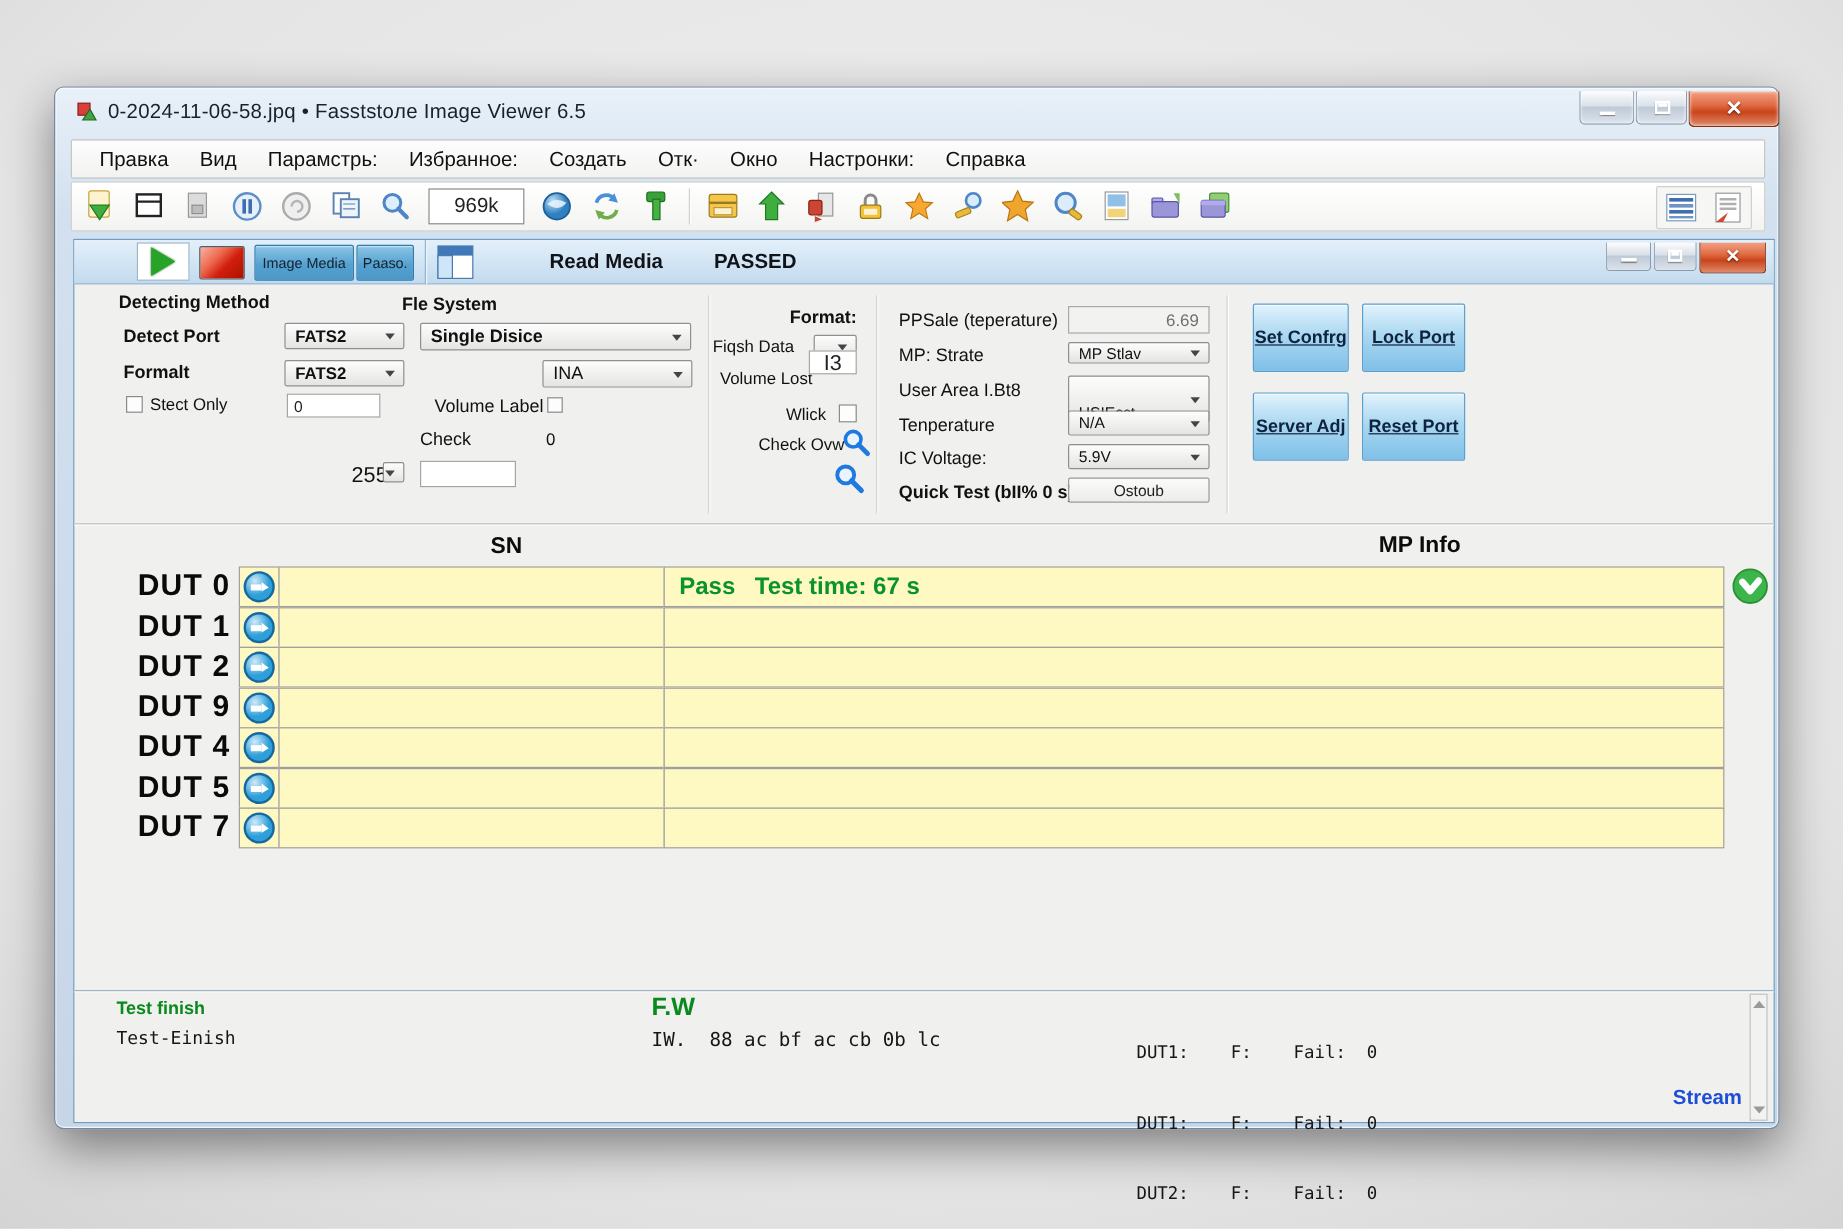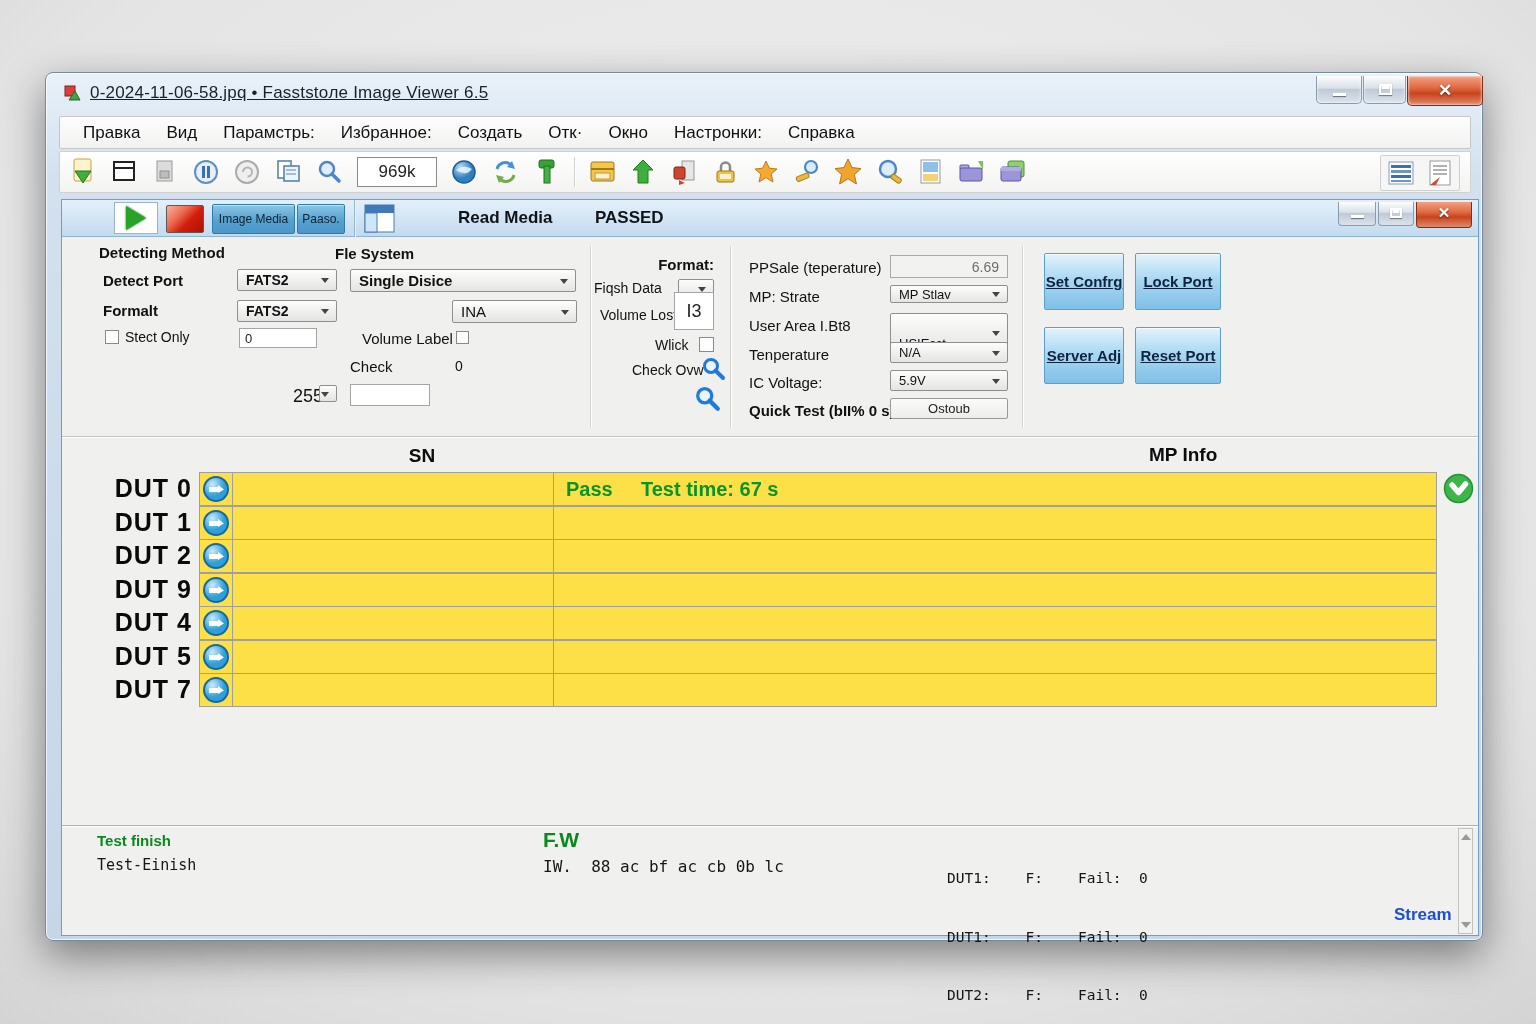--- a/index.html
+++ b/index.html
@@ -9,21 +9,21 @@
   #stage { position:relative; width:1536px; height:1024px; }
 
   
   .win { position:absolute; left:45px; top:72px; width:1438px; height:869px;
          border-radius:8px; border:1px solid #75889e;
          background: linear-gradient(#e9f1f9, #d2e0ef 12%, #c6d6e8);
          box-shadow: inset 0 0 0 1px rgba(255,255,255,.75), 0 14px 40px rgba(0,0,0,.45); }
 
   .titlebar { position:absolute; left:0; top:0; width:100%; height:40px; }
   .app-icon { position:absolute; left:18px; top:11px; width:18px; height:18px; }
-  .title-text { position:absolute; left:44px; top:10px; font-size:17px; color:#17202b; letter-spacing:.2px;text-decoration:underline; }
+  .title-text { position:absolute; left:44px; top:10px; font-size:17px; color:#17202b; letter-spacing:.2px; }
 
   .wbtn { position:absolute; top:3px; height:28px; border:1px solid #8b9aac; border-top:none;
           border-radius:0 0 5px 5px; background:linear-gradient(#fdfdfd,#d8e0e9 45%,#bfcad7 50%,#dbe3ec);
           box-shadow: inset 0 0 3px #fff; }
   .wbtn.min { left:1270px; width:46px; }
   .wbtn.max { left:1317px; width:43px; }
   .wbtn.close { left:1361px; width:76px; height:30px;
           background:linear-gradient(#f2a184,#e06b43 40%,#c8441c 60%,#e08a6a);
           border-color:#7e3014; }
   .glyph-min { position:absolute; left:50%; bottom:7px; width:13px; height:3px; margin-left:-6px;
@@ -93,21 +93,21 @@
              box-shadow: inset 0 1px 0 rgba(255,255,255,.7); }
   .readonly-field { position:absolute; background:#f2f2f0; border:1px solid #a9a9a9;
              font-size:14px; color:#6e6e6e; display:flex; align-items:center; justify-content:flex-end; padding-right:8px; }
   .sm-btn { position:absolute; background:linear-gradient(#fbfbfa,#ececea); border:1px solid #9a9a9a; border-radius:2px;
              font-size:13px; color:#222; display:flex; align-items:center; justify-content:center; }
 
   
   .tbl-header { position:absolute; font-size:19px; font-weight:bold; color:#0c0c0c; }
   .dut-label { position:absolute; left:30px; width:100px; height:34px; font-size:25px; font-weight:bold; color:#0a0a0a;
                line-height:33px; letter-spacing:1px; }
-  .cell { position:absolute; background:#fde047; border:1px solid #9f9f9f; }
+  .cell { position:absolute; background:#fef9c3; border:1px solid #9f9f9f; }
   .mp-pass { position:absolute; font-size:20px; font-weight:bold; color:#0a9328; line-height:32px; }
   .check-wrap { position:absolute; left:1381px; top:273px; }
 
   
   .log-sep { position:absolute; left:0; top:625px; width:100%; height:1px; background:#9ab4c8; box-shadow:0 1px 0 #fff; }
   .green-txt { color:#0a8a1e; font-weight:bold; }
   .mono { font-family:"DejaVu Sans Mono","Liberation Mono",monospace; white-space:pre; color:#161616; }
   .log-block { position:absolute; left:885px; top:630px; font-size:14.5px; line-height:19.5px; }
   .stream { position:absolute; left:1332px; top:705px; font-size:17px; font-weight:bold; color:#1d4ed8; }
   .vscroll { position:absolute; left:1396px; top:628px; width:15px; height:106px; background:#f2f2f0;
@@ -326,21 +326,21 @@
     <div class="cb" style="left:394px;top:131px;width:13px;height:13px;"></div>
     <div class="lbl" style="left:288px;top:158px;">Check</div>
     <div class="lbl" style="left:393px;top:158px;font-size:14px;">0</div>
 
     <div class="vline" style="left:528px;top:46px;height:182px;"></div>
 
     <div class="lbl b" style="left:560px;top:56px;width:92px;text-align:right;">Format:</div>
     <div class="lbl" style="left:532px;top:80px;font-size:14px;">Fiqsh Data</div>
     <div class="dd" style="left:616px;top:79px;width:36px;height:20px;"></div>
     <div class="lbl" style="left:538px;top:107px;font-size:14px;">Volume Lost</div>
-    <div class="field" style="left:612px;top:92px;width:40px;height:38px;font-size:18px;justify-content:center;padding-left:0;">I3</div>
+    <div class="field" style="left:612px;top:92px;width:40px;height:20px;font-size:18px;justify-content:center;padding-left:0;">I3</div>
     <div class="lbl" style="left:593px;top:137px;font-size:14px;">Wlick</div>
     <div class="cb" style="left:637px;top:137px;width:15px;height:15px;"></div>
     <div class="lbl" style="left:570px;top:162px;font-size:14px;">Check Ovw</div>
     <svg class="mag" style="left:640px;top:157px;" width="24" height="24" viewBox="0 0 24 24">
       <circle cx="9" cy="9" r="6.5" fill="#eaf4fd" stroke="#1f7ae0" stroke-width="3"></circle>
       <line x1="13.5" y1="13.5" x2="21" y2="21" stroke="#1f7ae0" stroke-width="4" stroke-linecap="round"></line>
     </svg>
     <svg class="mag" style="left:633px;top:186px;" width="26" height="26" viewBox="0 0 24 24">
       <circle cx="9" cy="9" r="6.5" fill="#eaf4fd" stroke="#1f7ae0" stroke-width="3"></circle>
       <line x1="13.5" y1="13.5" x2="21" y2="21" stroke="#1f7ae0" stroke-width="4" stroke-linecap="round"></line>
@@ -391,21 +391,21 @@
               </radialGradient>
             </defs>
         <circle cx="14" cy="14" r="12" fill="url(#u0)" stroke="#1668a0" stroke-width="2"></circle>
         <rect x="7" y="12" width="9" height="5" fill="#fff"></rect>
             <polygon points="16,10 22,14.5 16,18" fill="#fff"></polygon>
       </svg>
     </div>
     <div class="cell" style="left:170px;top:272px;width:322px;height:34px;"></div>
     <div class="cell" style="left:491px;top:272px;width:884px;height:34px;">
       <span class="mp-pass" style="left:12px;">Pass</span>
-      <span class="mp-pass" style="left:87px;">Test time: 67 s</span>
+      <span class="mp-pass" style="left:75px;">Test time: 67 s</span>
     </div>
     <div class="check-wrap">
       <svg width="31" height="31" viewBox="0 0 31 31">
         <circle cx="15.5" cy="15.5" r="14" fill="#3cb54a" stroke="#2a8f35" stroke-width="1.5"></circle>
         <polyline points="9,12 15.5,19.5 22.5,11" fill="none" stroke="#fff" stroke-width="5.5" stroke-linecap="round" stroke-linejoin="round"></polyline>
       </svg>
     </div>
 
     <div class="dut-label" style="top:306px;text-align:right;">DUT 1</div>
     <div class="cell" style="left:137px;top:306px;width:34px;height:34px;">

